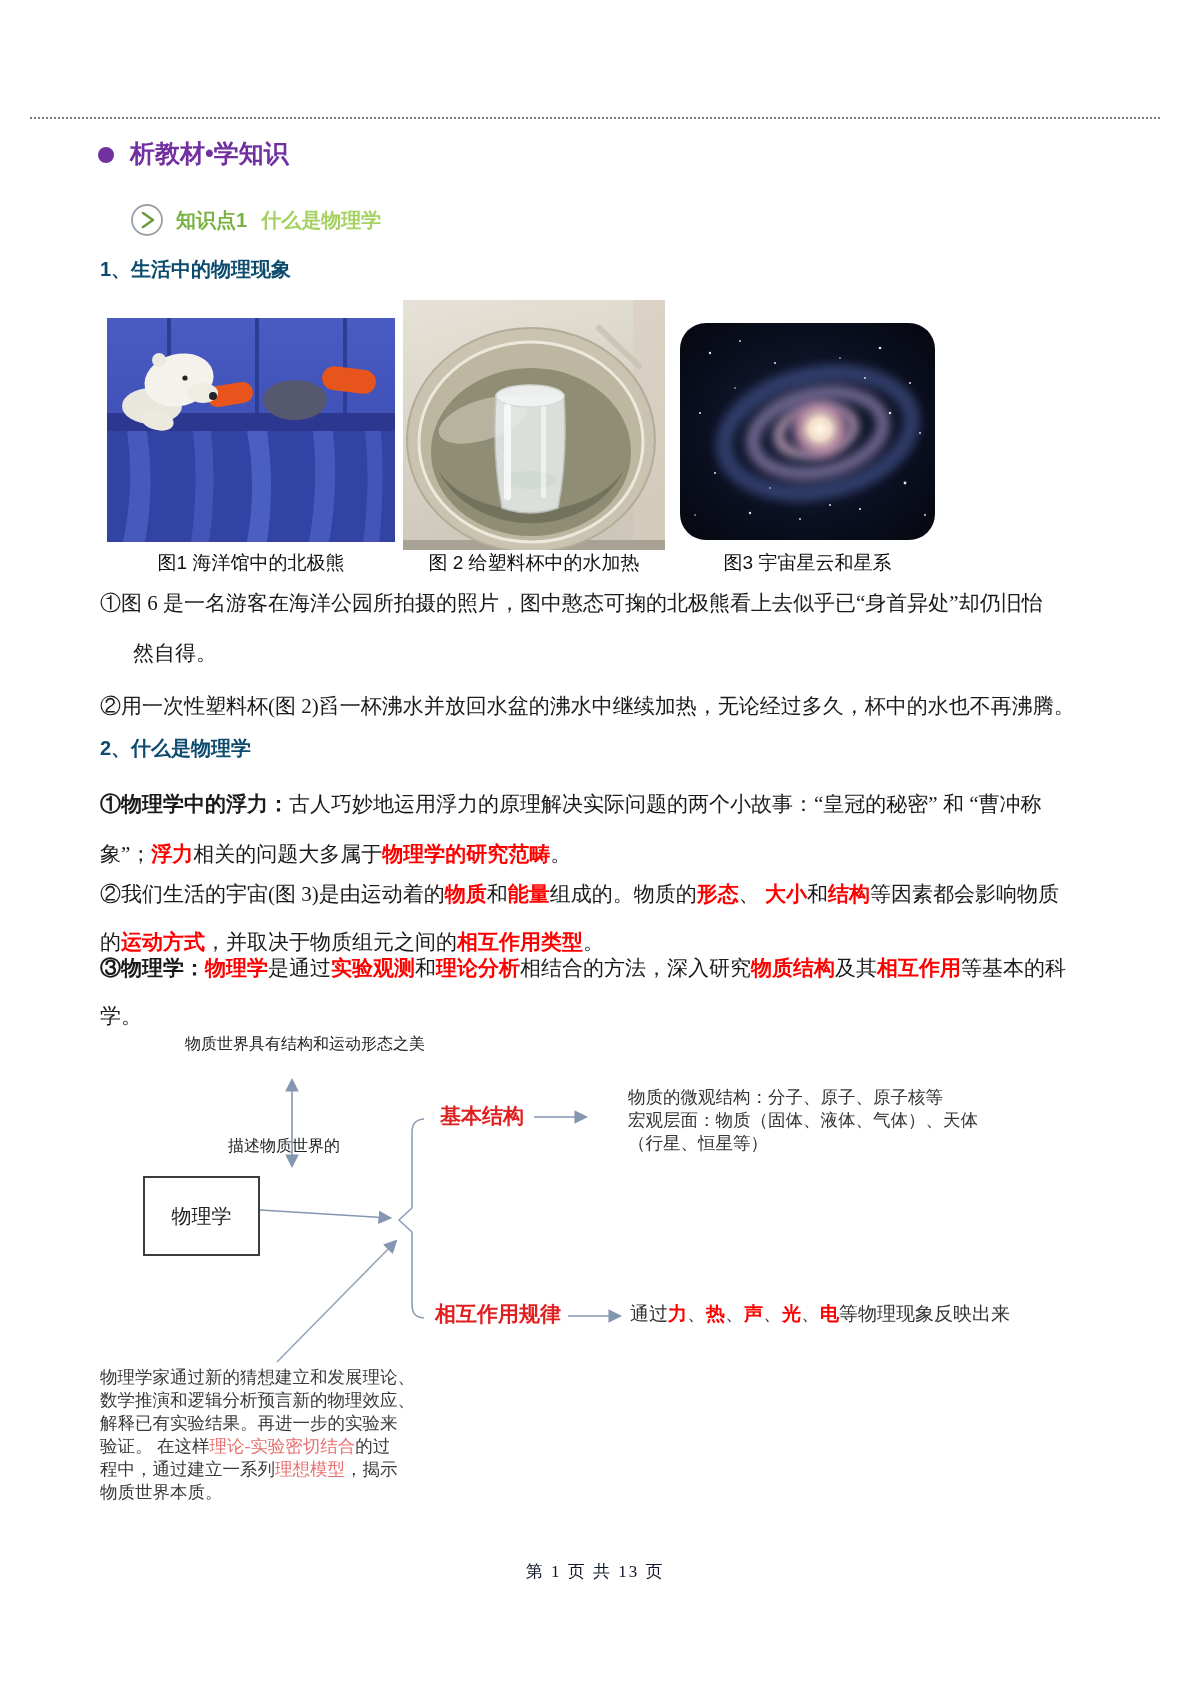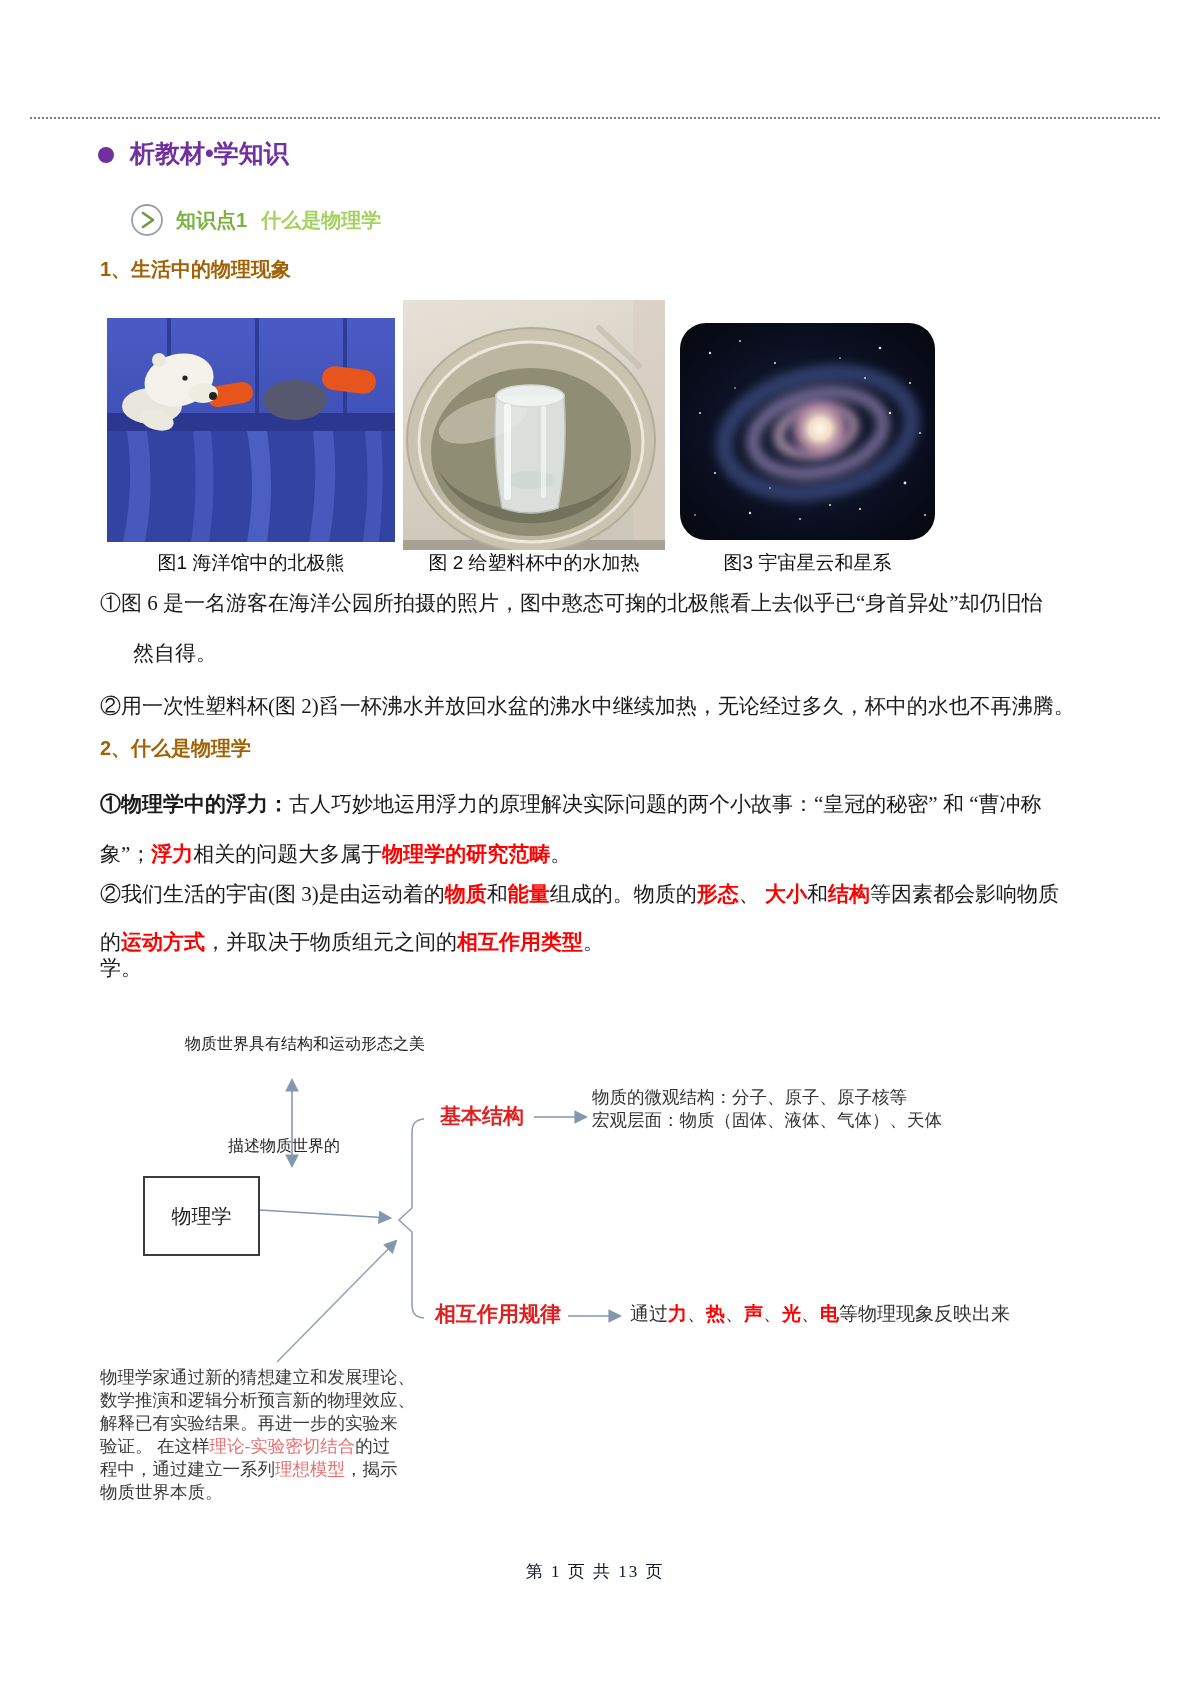--- a/index.html
+++ b/index.html
@@ -15,42 +15,42 @@
   .divider{position:absolute;top:117px;left:30px;right:30px;border-top:2px dotted #7a7a7a;height:0;}
   .purple-dot{position:absolute;left:98px;top:147px;width:16px;height:16px;border-radius:50%;background:#7030a0;}
   .purple-heading{
     position:absolute;left:130px;top:137px;
     font-family:"Liberation Sans", sans-serif;font-weight:700;font-size:25px;color:#7030a0;
   }
   .kp-icon{position:absolute;left:130px;top:203px;width:34px;height:34px;}
   .kp-text{position:absolute;left:176px;top:207px;font-family:"Liberation Sans", sans-serif;font-weight:700;font-size:20px;}
   .kp-label{color:#79b240;margin-right:14px;}
   .kp-title{color:#a4d160;}
-  .h-black{position:absolute;font-family:"Liberation Sans", sans-serif;font-weight:700;font-size:20px;color:#a16207;}
+  .h-black{position:absolute;font-family:"Liberation Sans", sans-serif;font-weight:700;font-size:20px;color:#0c4a6e;}
   .fig{position:absolute;display:block;}
   .fig-caption{
     position:absolute;top:550px;height:28px;text-align:center;
     font-family:"Liberation Sans", sans-serif;font-size:19px;color:#111;font-weight:500;white-space:nowrap;
   }
   .para{position:absolute;font-size:21px;line-height:50px;color:#1a1a1a;}
   .para .pline{white-space:nowrap;}
   .pline.indent{padding-left:33px;}
   .lh48{line-height:48px;}
   .run-b{font-weight:700;}
   .run-rb{color:#ff0000;font-weight:700;}
   .run-pr{color:#e87070;}
   .diag-text{position:absolute;font-size:16px;color:#222;white-space:nowrap;}
   .physics-box{
     position:absolute;left:143px;top:1176px;width:113px;height:76px;border:2px solid #3c3c3c;
     display:flex;align-items:center;justify-content:center;font-size:20px;color:#222;background:#fff;
   }
   .branch-label{
     position:absolute;font-family:"Liberation Sans", sans-serif;font-weight:700;font-size:21px;color:#e02020;white-space:nowrap;
   }
-  .branch-text{position:absolute;font-size:17.5px;line-height:23px;color:#333;white-space:nowrap;}
+  .branch-text{position:absolute;font-size:17.5px;line-height:23px;color:#333;white-space:nowrap;margin-left:36px;}
   .branch2-text{position:absolute;font-size:19px;color:#333;white-space:nowrap;}
   .note{position:absolute;left:100px;top:1366px;font-size:17.5px;line-height:23px;color:#3a3a3a;}
   .note .pline{white-space:nowrap;}
   .footer{
     position:absolute;top:1560px;left:0;right:0;text-align:center;font-size:17px;color:#0f172a;letter-spacing:2px;
   }
   .overlay{position:absolute;left:0;top:0;pointer-events:none;}
 </style>
 </head>
 <body>
@@ -200,31 +200,33 @@
 
   <div class="para" style="left:100px;top:779px;width:1000px;">
     <div class="pline"><span class="run-b">①物理学中的浮力：</span><span>古人巧妙地运用浮力的原理解决实际问题的两个小故事：“皇冠的秘密” 和 “曹冲称</span></div>
     <div class="pline"><span>象”；</span><span class="run-rb">浮力</span><span>相关的问题大多属于</span><span class="run-rb">物理学的研究范畴</span><span>。</span></div>
   </div>
   <div class="para lh48" style="left:100px;top:870px;width:1000px;">
     <div class="pline"><span>②我们生活的宇宙(图 3)是由运动着的</span><span class="run-rb">物质</span><span>和</span><span class="run-rb">能量</span><span>组成的。物质的</span><span class="run-rb">形态</span><span>、 </span><span class="run-rb">大小</span><span>和</span><span class="run-rb">结构</span><span>等因素都会影响物质</span></div>
     <div class="pline"><span>的</span><span class="run-rb">运动方式</span><span>，并取决于物质组元之间的</span><span class="run-rb">相互作用类型</span><span>。</span></div>
   </div>
   <div class="para lh48" style="left:100px;top:944px;width:1000px;">
+    <div class="pline"><span class="run-b">③物理学：</span><span class="run-rb">物理学</span><span>是通过</span><span class="run-rb">实验观测</span><span>和</span><span class="run-rb">理论分析</span><span>相结合的方法，深入研究</span><span class="run-rb">物质结构</span><span>及其</span><span class="run-rb">相互作用</span><span>等基本的科</span></div>
     <div class="pline"><span>学。</span></div>
   </div>
 
   <div class="diag-text" style="left:185px;top:1034px;">物质世界具有结构和运动形态之美</div>
   <div class="diag-text" style="left:228px;top:1136px;">描述物质世界的</div>
   <div class="physics-box">物理学</div>
 
   <div class="branch-label" style="left:440px;top:1102px;">基本结构</div>
   <div class="branch-text" style="left:592px;top:1086px;">
     <div class="pline">物质的微观结构：分子、原子、原子核等</div>
     <div class="pline">宏观层面：物质（固体、液体、气体）、天体</div>
+    <div class="pline">（行星、恒星等）</div>
   </div>
 
   <div class="branch-label" style="left:435px;top:1300px;">相互作用规律</div>
   <div class="branch2-text" style="left:630px;top:1301px;"><span>通过</span><span class="run-rb">力</span><span>、</span><span class="run-rb">热</span><span>、</span><span class="run-rb">声</span><span>、</span><span class="run-rb">光</span><span>、</span><span class="run-rb">电</span><span>等物理现象反映出来</span></div>
 
   <div class="note">
     <div class="pline"><span>物理学家通过新的猜想建立和发展理论、</span></div>
     <div class="pline"><span>数学推演和逻辑分析预言新的物理效应、</span></div>
     <div class="pline"><span>解释已有实验结果。再进一步的实验来</span></div>
     <div class="pline"><span>验证。  在这样</span><span class="run-pr">理论-实验密切结合</span><span>的过</span></div>

